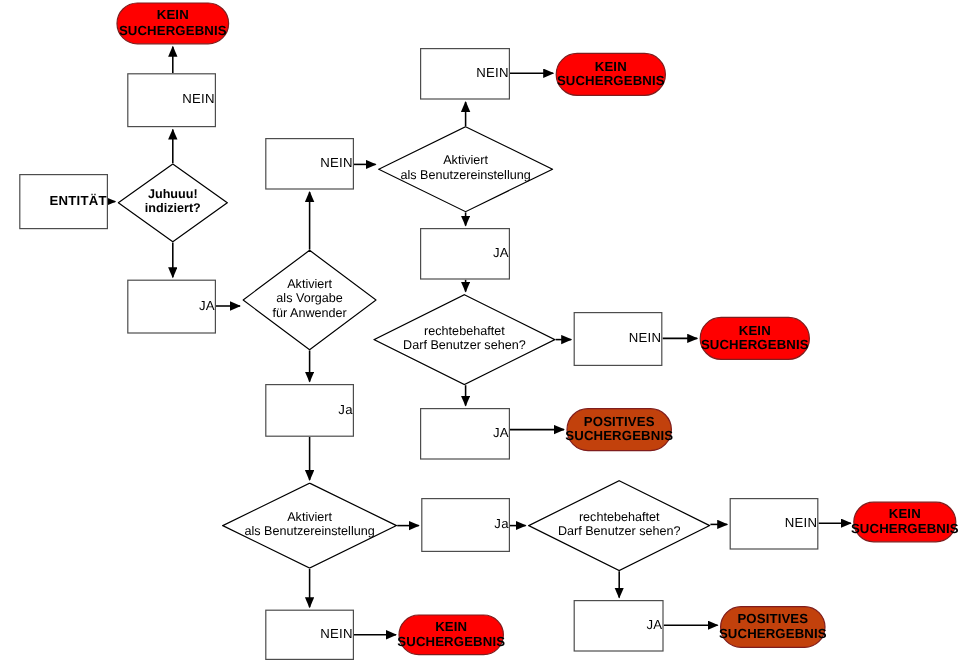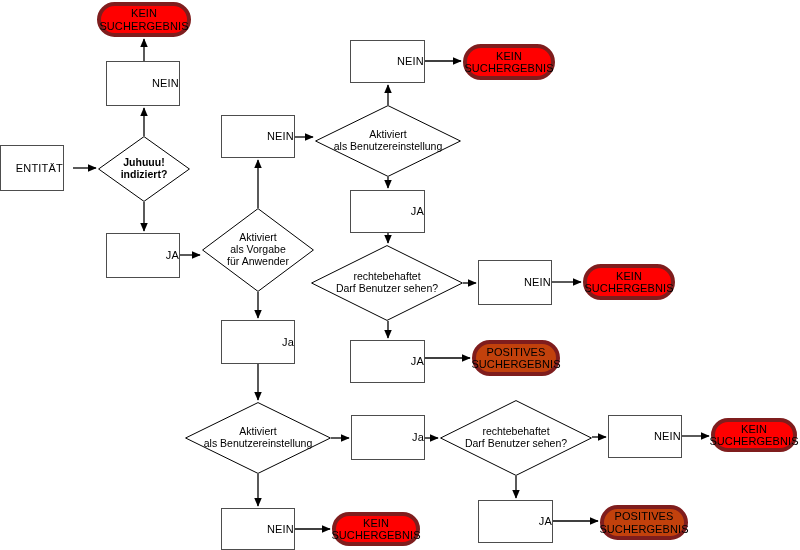--- a/index.html
+++ b/index.html
@@ -37,24 +37,25 @@
     white-space: pre-line;
   }
   .node.rect {
     background: #ffffff;
     border: 1px solid #4d4d4d;
     font-size: 11px;
     letter-spacing: 0.2px;
     justify-content: flex-end;
   }
   .node.pill {
-    border: 4px solid #7f1d1d;
+    border: 1px solid #7f1d1d;
     border-radius: 20px;
     font-size: 11px;
     letter-spacing: 0.1px;
+    font-weight: bold;
   }
   .node.pill.red   { background: #ff0000; }
   .node.pill.green { background: #c2410c; }
   .node.diamond {
     font-size: 10.5px;
     background: transparent;
     border: 0;
     z-index: 3;
   }
   .diamond-shape {
@@ -101,21 +102,21 @@
         <polyline points="295,529 330,529" fill="none" stroke="#000000" stroke-width="1.3" marker-end="url(#arrow)"></polyline>
         <polyline points="331,438 349,438" fill="none" stroke="#000000" stroke-width="1.3" marker-end="url(#arrow)"></polyline>
         <polyline points="425,438 438,438" fill="none" stroke="#000000" stroke-width="1.3" marker-end="url(#arrow)"></polyline>
         <polyline points="592,437 606,437" fill="none" stroke="#000000" stroke-width="1.3" marker-end="url(#arrow)"></polyline>
         <polyline points="682,436 709,436" fill="none" stroke="#000000" stroke-width="1.3" marker-end="url(#arrow)"></polyline>
         <polyline points="516,476 516,498" fill="none" stroke="#000000" stroke-width="1.3" marker-end="url(#arrow)"></polyline>
         <polyline points="553,521 598,521" fill="none" stroke="#000000" stroke-width="1.3" marker-end="url(#arrow)"></polyline>
       </g>
   </svg>
   <div id="node-layer">
-      <div class="node rect" style="left: 0; top: 145px; width: 64px; height: 46px;"><span class="node-label">ENTITÄT</span></div>
+      <div class="node rect" style="left: 16px; top: 145px; width: 74px; height: 46px; font-weight: bold;"><span class="node-label">ENTITÄT</span></div>
       <div class="node diamond" style="left: 98px; top: 136px; width: 92px; height: 66px; font-weight: bold;"><svg class="diamond-shape" viewBox="0 0 92 66" preserveAspectRatio="none">
           <polygon points="46,0.6 91.4,33 46,65.4 0.6,33" fill="#ffffff" stroke="#000000" stroke-width="1"></polygon>
         </svg><span class="diamond-label">Juhuuu!
 indiziert?</span></div>
       <div class="node rect" style="left: 106px; top: 61px; width: 74px; height: 45px;"><span class="node-label">NEIN</span></div>
       <div class="node pill red" style="left: 97px; top: 2px; width: 94px; height: 35px;"><span class="node-label">KEIN
 SUCHERGEBNIS</span></div>
       <div class="node rect" style="left: 106px; top: 233px; width: 74px; height: 45px;"><span class="node-label">JA</span></div>
       <div class="node diamond" style="left: 202px; top: 208px; width: 112px; height: 84px;"><svg class="diamond-shape" viewBox="0 0 112 84" preserveAspectRatio="none">
           <polygon points="56,0.6 111.4,42 56,83.4 0.6,42" fill="#ffffff" stroke="#000000" stroke-width="1"></polygon>

